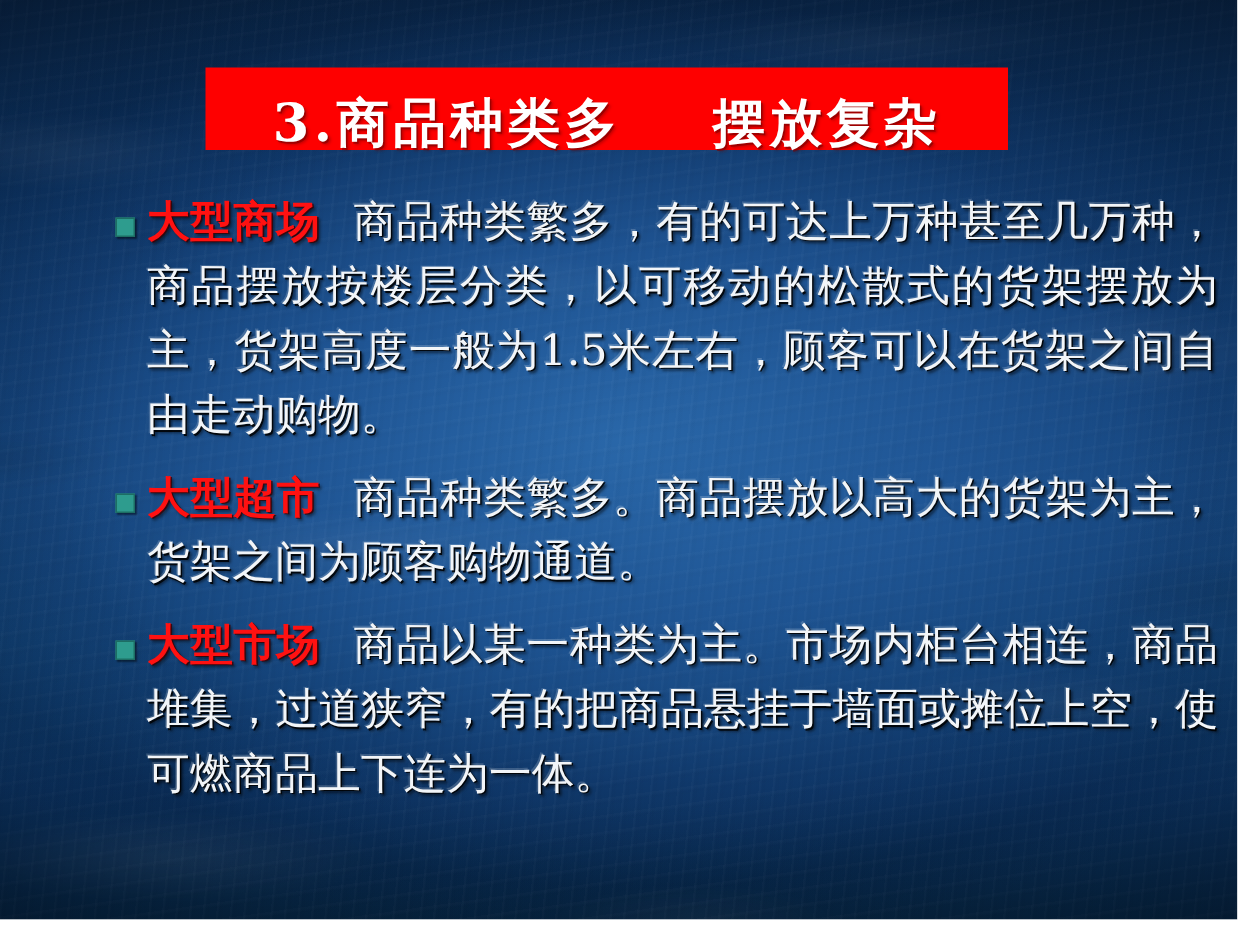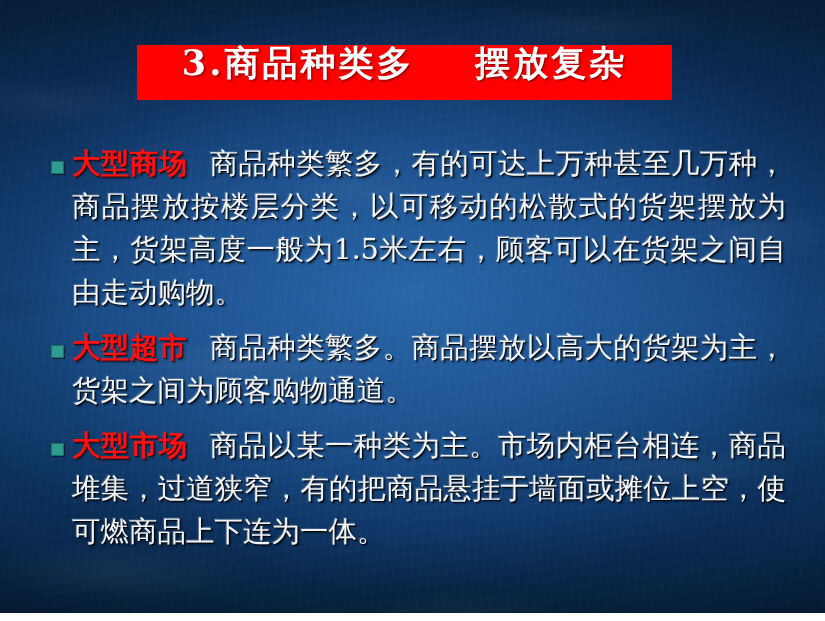--- a/index.html
+++ b/index.html
@@ -115,43 +115,42 @@
 
   
   .title-banner {
     position: absolute;
     left: 137px;
     top: 45px;
     width: 535px;
     height: 55px;
     background: #FE0000;
     display: flex;
-    align-items: flex-start;
+    align-items: flex-end;
     justify-content: center;
   }
   .title-text {
     font-family: "DejaVu Serif", "Liberation Serif", serif;
     font-weight: bold;
     font-size: 35px;
     line-height: 1;
     color: #ffffff;
     letter-spacing: 3px;
     white-space: pre;
     text-shadow:
       1px 1px 0 rgba(120,0,0,0.55),
       2px 2px 2px rgba(90,0,0,0.35);
   }
 
   
   .body {
     position: absolute;
-    left: 46px;
+    left: 72px;
     top: 126px;
     width: 740px;
-    margin-top: 16px;
   }
   .bullet-row {
     position: relative;
     padding-left: 26px;
     margin-bottom: 12px;
   }
   .bullet-marker {
     position: absolute;
     left: 5px;
     top: 19px;

